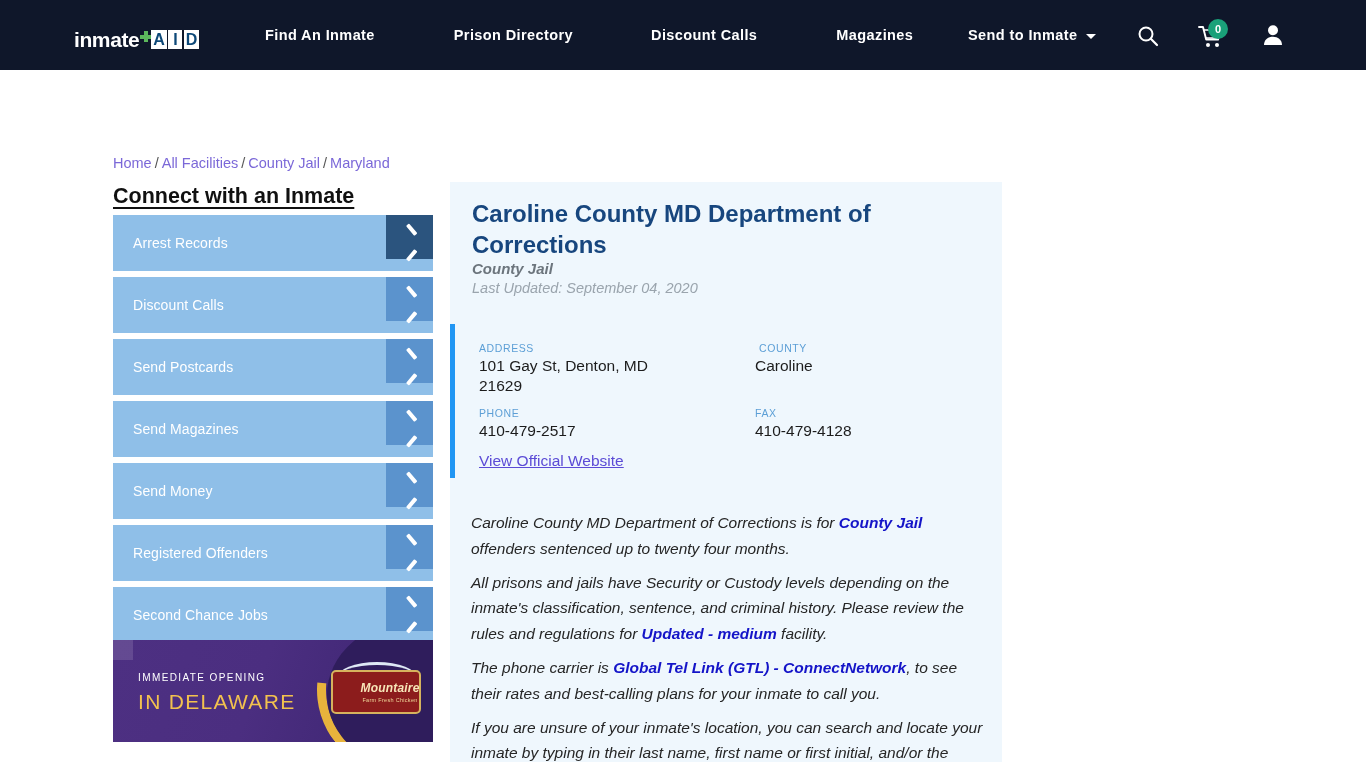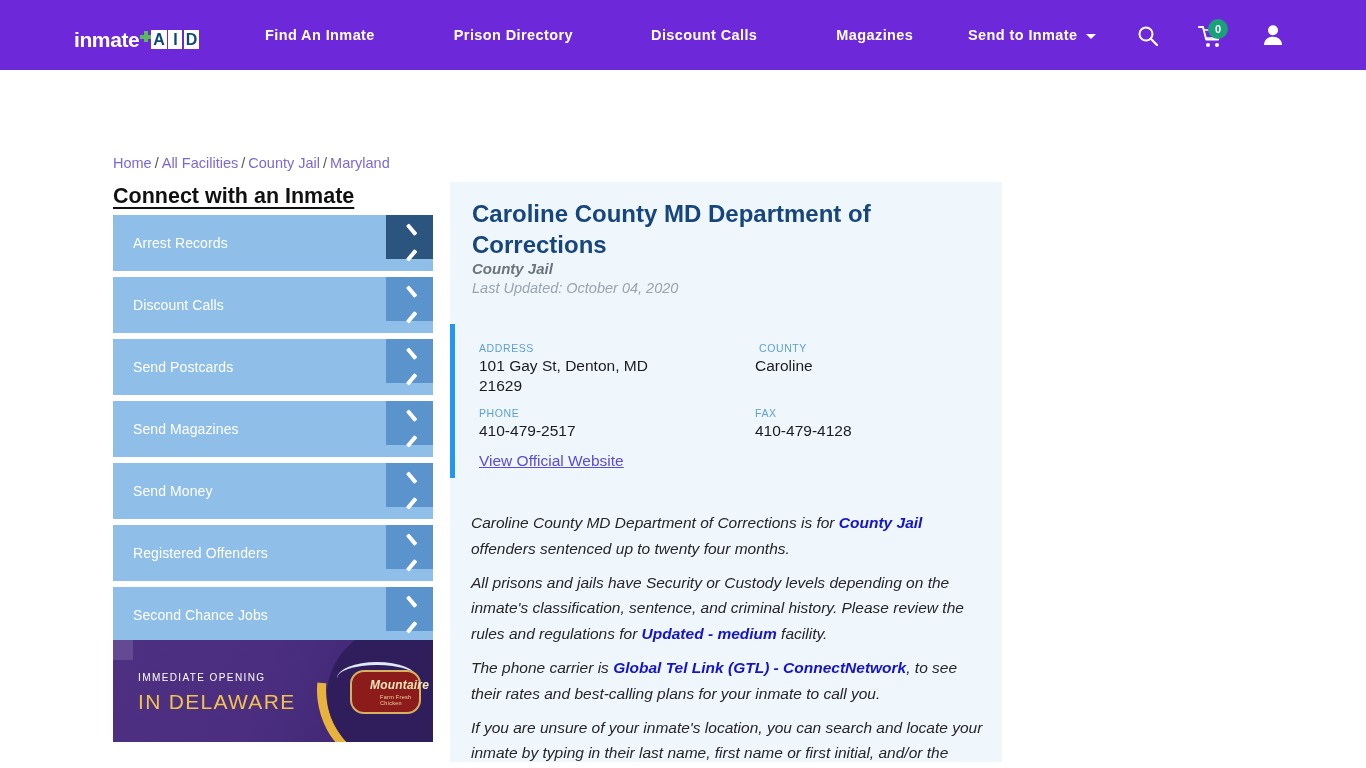--- a/index.html
+++ b/index.html
@@ -7,21 +7,21 @@
     width: 1366px; height: 768px;
     overflow: hidden;
     background: #ffffff;
     font-family: "Liberation Sans", sans-serif;
   }
 
   
   .header {
     position: relative;
     width: 1366px; height: 70px;
-    background: #6d28d9;
+    background: #0f172a;
     display: flex; align-items: center;
   }
   .header-strip {
     position: absolute; left: 0; top: 70px;
     width: 1366px; height: 6px;
     background: #113e66;
   }
   .logo {
     position: absolute; left: 74px; top: 24px;
     display: flex; align-items: flex-end;
@@ -187,24 +187,24 @@
   .ad-line1 {
     position: absolute; left: 25px; top: 32px;
     color: #ffffff; font-size: 10px; letter-spacing: 1.4px;
   }
   .ad-line2 {
     position: absolute; left: 25px; top: 50px;
     color: #f2c14e; font-size: 21px; letter-spacing: 1.3px;
   }
   .ad-logo {
     position: absolute; right: 12px; top: 30px;
-    width: 71px; height: 44px;
+    width: 90px; height: 44px;
     background: #8c1c1c;
     border: 2px solid #d6b25e;
-    border-radius: 14px;
+    border-radius: 5px;
     display: flex; flex-direction: column; align-items: center; justify-content: center; padding-left: 28px;
   }
   .ad-logo-top {
     color: #f7e6b8; font-size: 12px; font-weight: bold;
     font-style: italic; letter-spacing: 0.2px; line-height: 13px;
   }
   .ad-logo-bot {
     color: #f0d89a; font-size: 5.5px; letter-spacing: 0.3px; margin-top: 2px;
   }
   .ad-logo-swoosh {
@@ -384,21 +384,21 @@
     <div class="ad-logo-swoosh"></div>
     <div class="ad-logo">
       <div class="ad-logo-top">Mountaire</div>
       <div class="ad-logo-bot">Farm Fresh Chicken</div>
     </div>
   </div>
 
   <div class="card">
     <h1 class="card-title">Caroline County MD Department of Corrections</h1>
     <div class="card-sub">County Jail</div>
-    <div class="card-updated">Last Updated: October 04, 2020</div>
+    <div class="card-updated">Last Updated: September 04, 2020</div>
 
     <div class="info-box">
       <div class="info-grid">
         <div class="fld-label" style="left:24px; top:18px;">ADDRESS</div>
         <div class="fld-value" style="left:24px; top:32px; width:215px;">101 Gay St, Denton, MD 21629</div>
 
         <div class="fld-label" style="left:304px; top:18px;">COUNTY</div>
         <div class="fld-value" style="left:300px; top:32px;">Caroline</div>
 
         <div class="fld-label" style="left:24px; top:83px;">PHONE</div>

